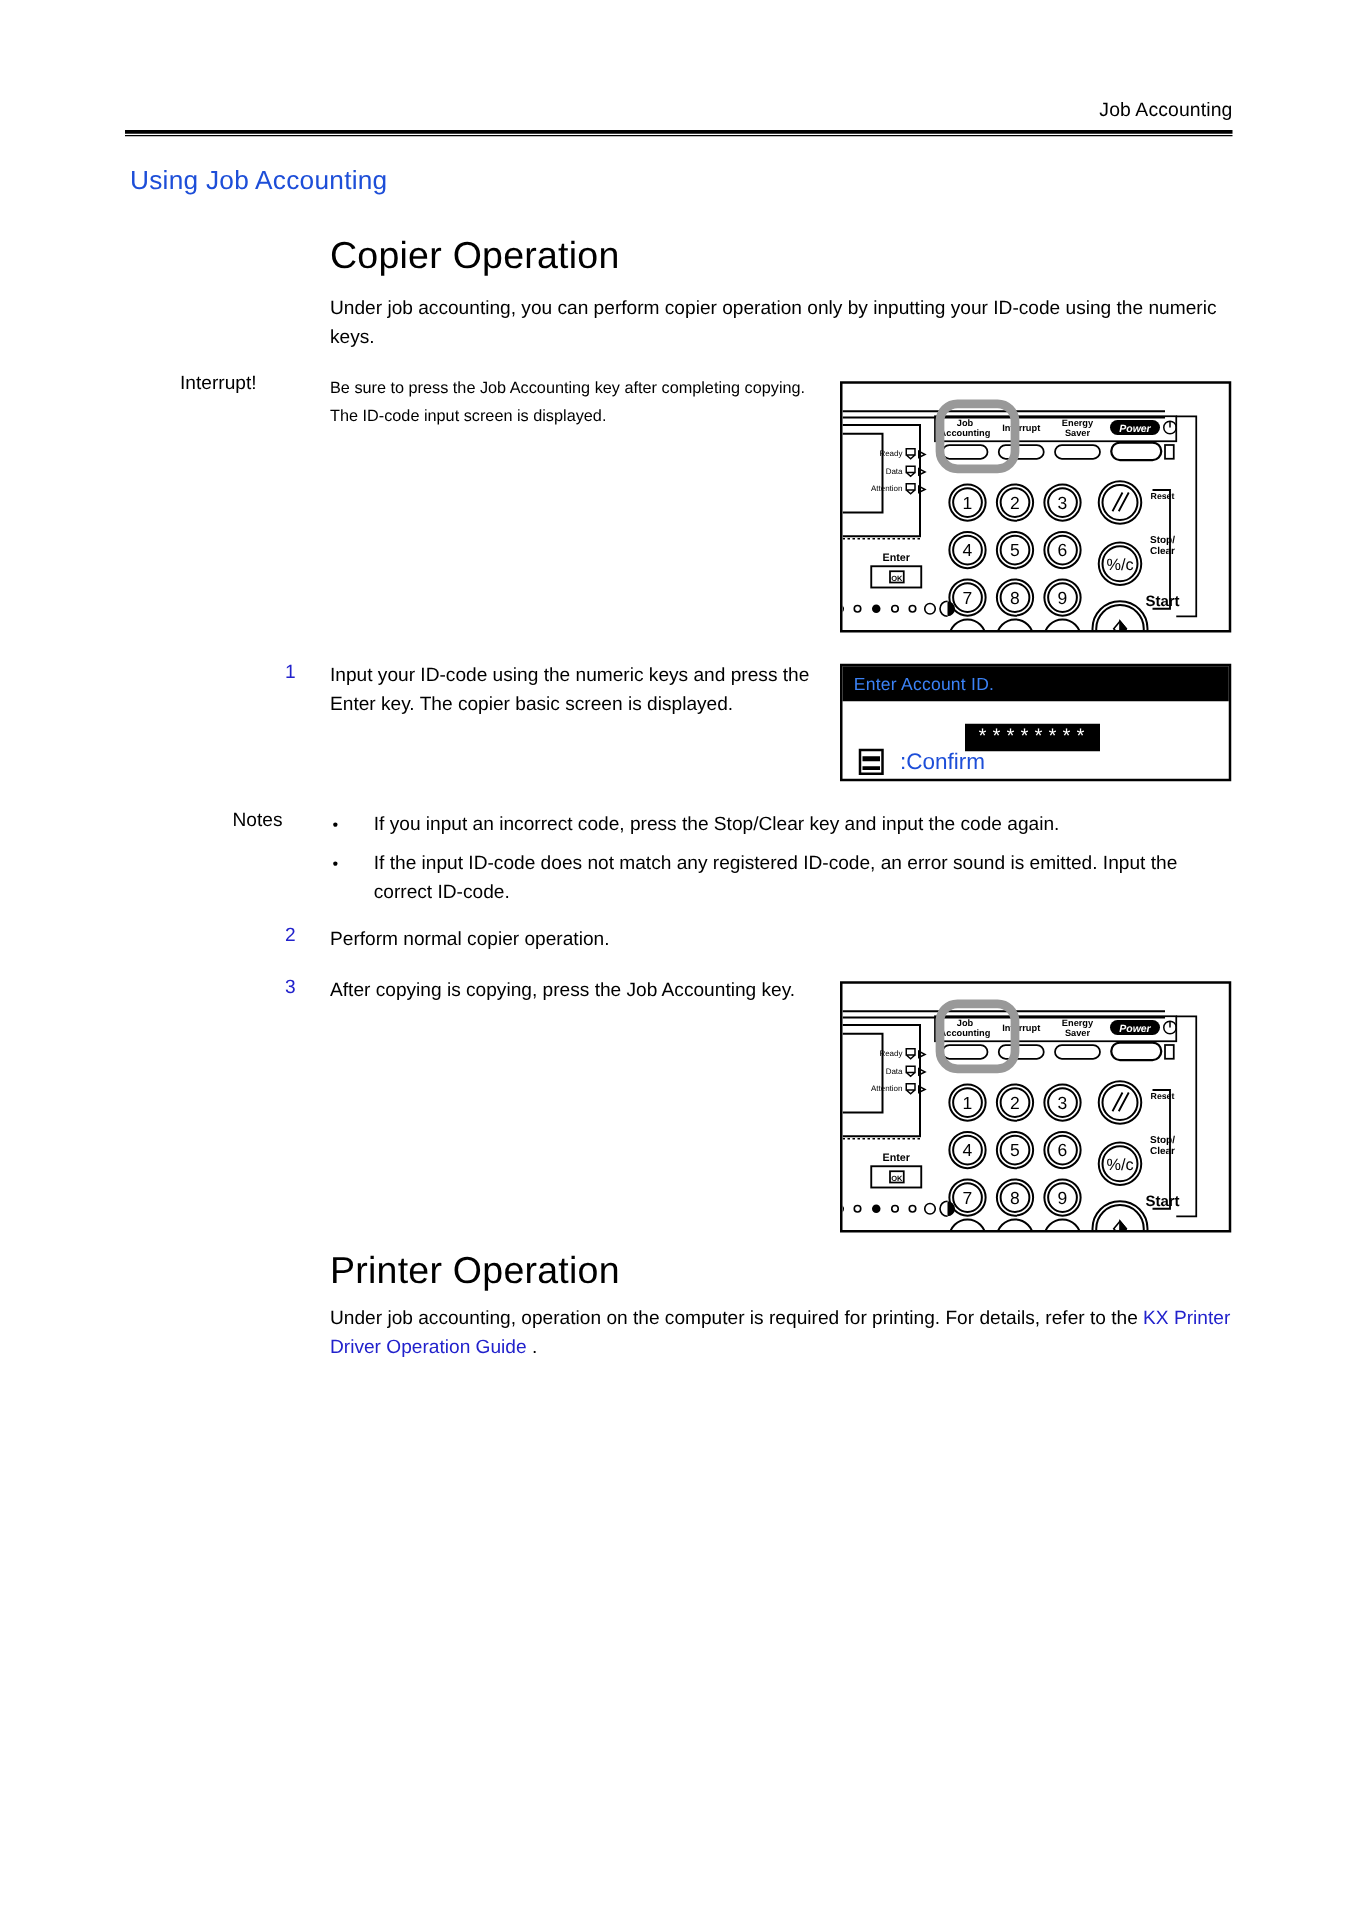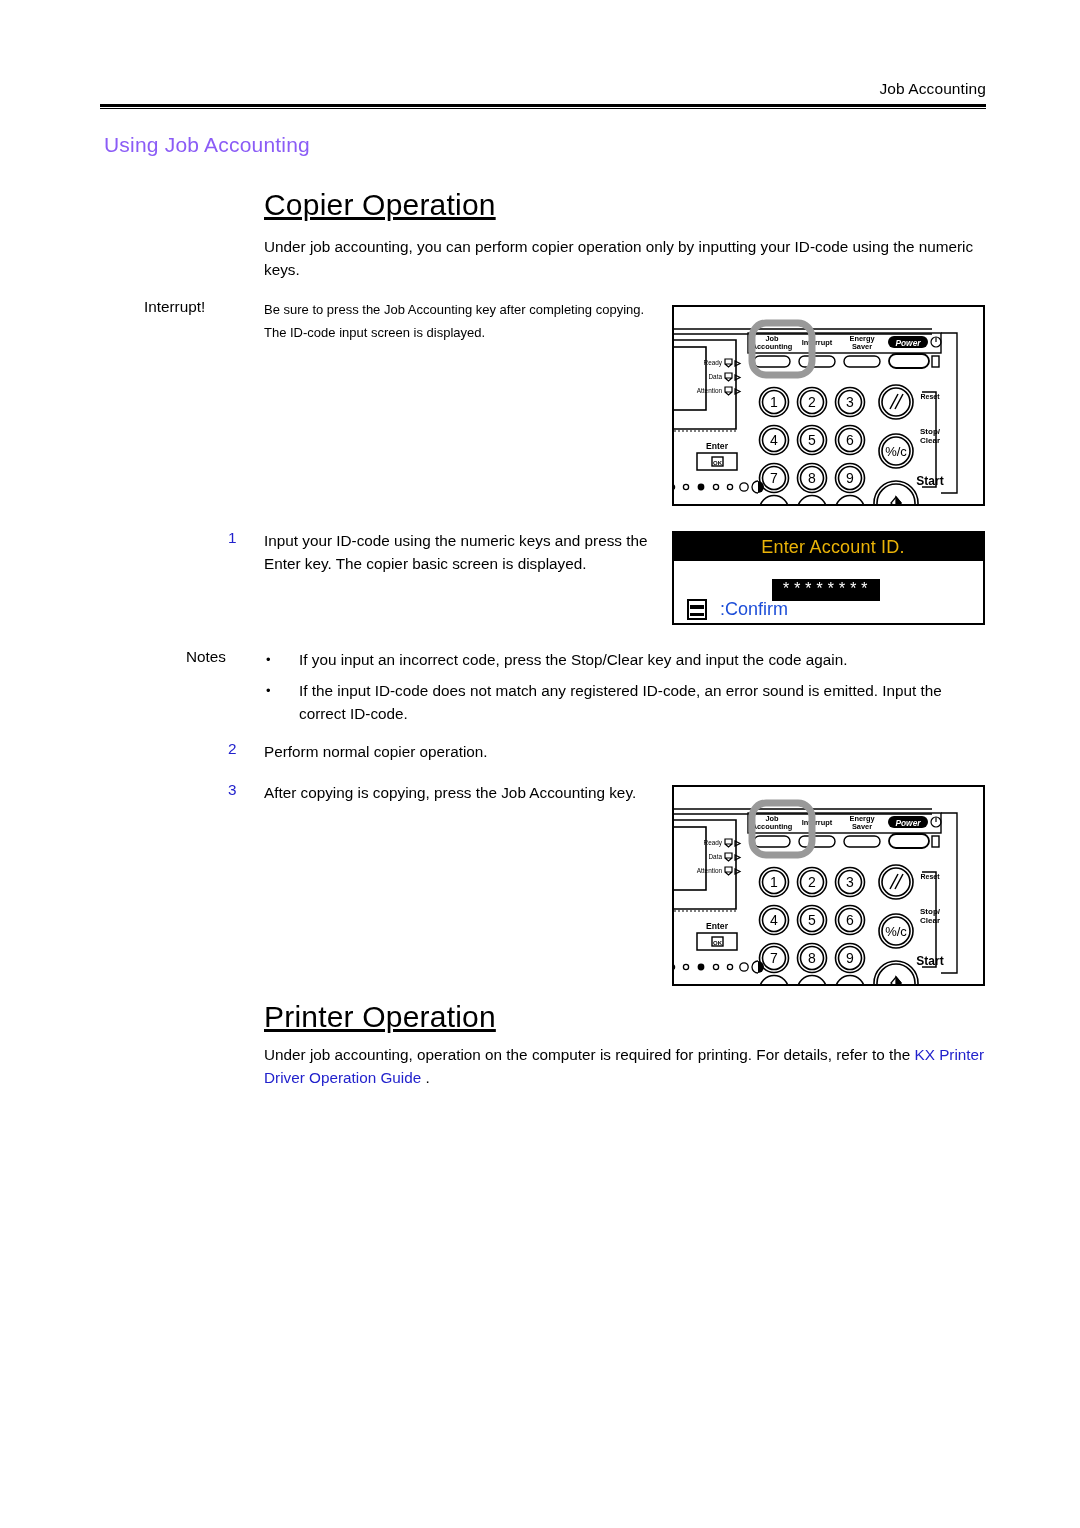--- a/index.html
+++ b/index.html
@@ -49,31 +49,30 @@
     height: 1px;
     background: #000;
   }
 
   
   .sec-heading {
     position: absolute;
     left: 104px;
     top: 133px;
     font-size: 21px;
-    color: #8b5cf6;
+    color: #1d4ed8;
     letter-spacing: .2px;
   }
 
   
   .h1 {
     position: absolute;
     font-size: 30px;
     letter-spacing: .2px;
     color: #000;
-    text-decoration: underline;
   }
   #title-copier { left: 264px; top: 188px; }
   #title-printer { left: 264px; top: 1000px; }
 
   
   .body {
     position: absolute;
     font-size: 15.3px;
     line-height: 23px;
     color: #000;
@@ -158,27 +157,26 @@
     border: 2px solid #000;
     background: #fff;
     box-sizing: border-box;
   }
   .lcd-title {
     position: absolute;
     left: 0; top: 0;
     width: 100%;
     height: 28px;
     background: #000;
-    color: #eab308;
-    font-size: 18px;
+    color: #3b82f6;
+    font-size: 14px;
     line-height: 28px;
     padding-left: 9px;
     box-sizing: border-box;
     letter-spacing: .2px;
-    text-align: center;
   }
   .lcd-body {
     position: absolute;
     left: 0;
     top: 28px;
     width: 100%;
     height: 62px;
   }
   .lcd-field {
     position: absolute;

